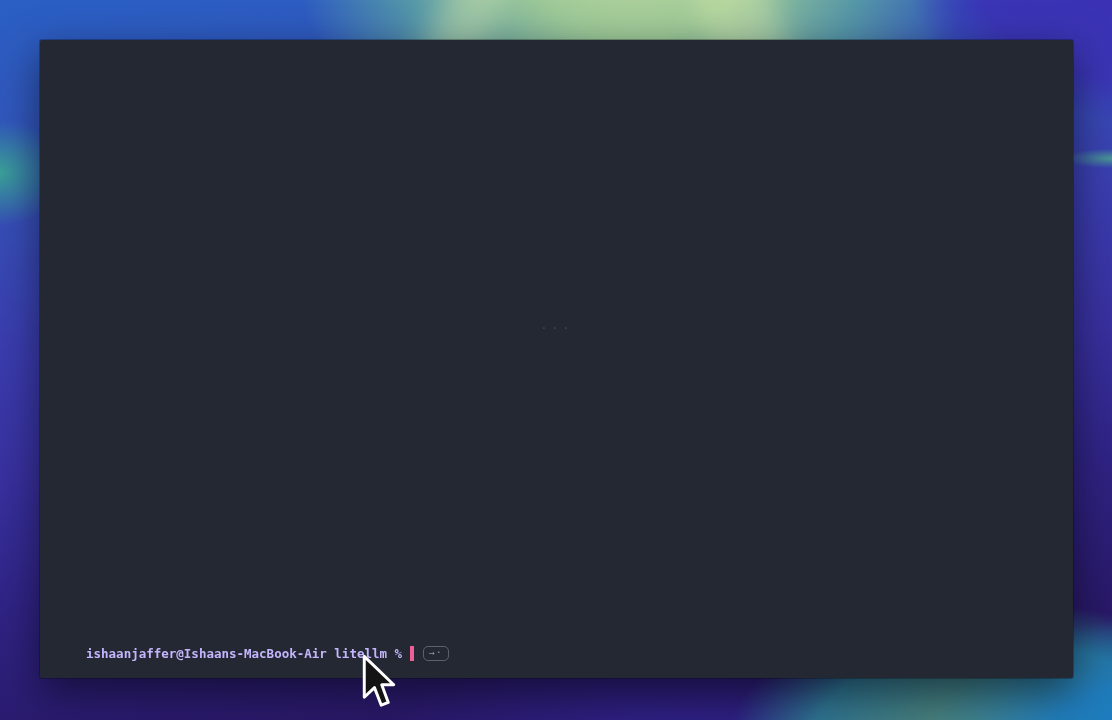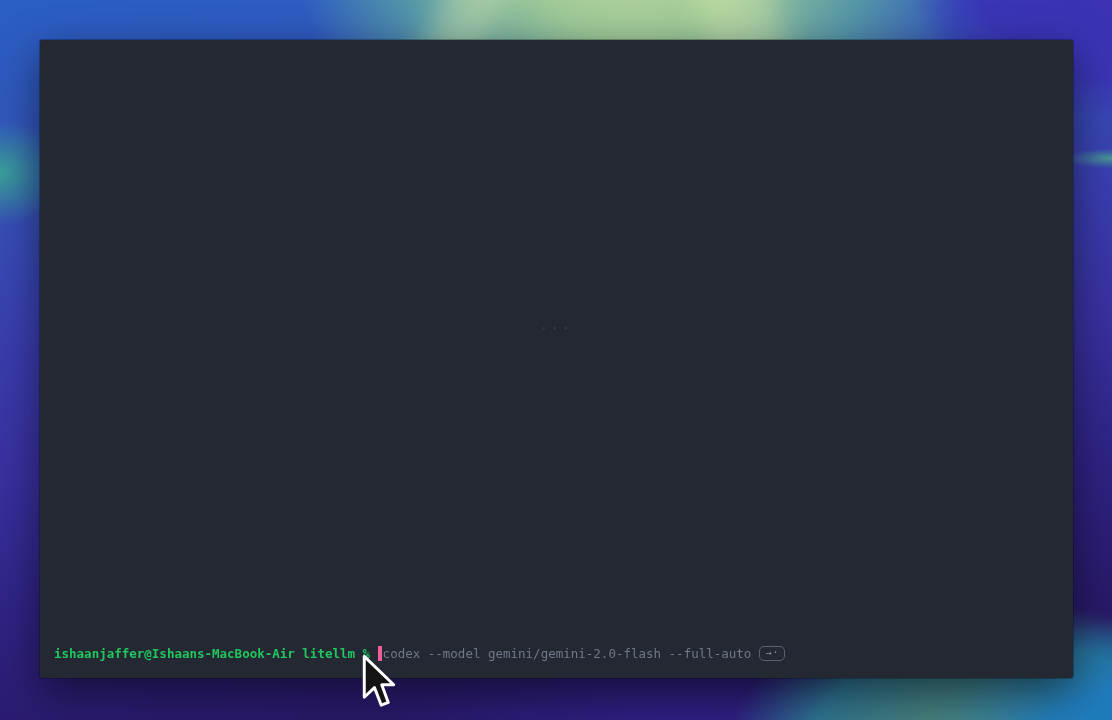--- a/index.html
+++ b/index.html
@@ -73,22 +73,23 @@
     left: 14px;
     top: 605px;
     height: 17px;
     display: flex;
     align-items: center;
     white-space: pre;
     font-size: 12.5px;
     line-height: 16px;
   }
   .prompt-text {
-    color: #22c55e;
+    color: #c4b5fd;
     font-weight: bold;
+    margin-left: 32px;
   }
   .caret {
     display: inline-block;
     width: 4px;
     height: 15px;
     background: #ed5f96;
     margin-right: 1px;
     flex: 0 0 auto;
   }
   .suggestion-text {
@@ -123,21 +124,20 @@
 <div class="ray r1"></div>
 <div class="ray r2"></div>
 
 <div class="terminal">
 
   <div class="loading-dots">···</div>
 
   <div class="prompt-line">
     <span class="prompt-text">ishaanjaffer@Ishaans-MacBook-Air litellm % </span>
     <span class="caret"></span>
-    <span class="suggestion-text">codex --model gemini/gemini-2.0-flash --full-auto</span>
     <span class="tab-hint">→·</span>
   </div>
 
 </div>
 
 <div class="mouse-pointer">
   <svg width="34" height="57" viewBox="0 0 30 50">
     <path d="M2 2 L2 38 L11 29.5 L17 45 L23.2 42.6 L17.4 27 L28 27 Z" fill="#141414" stroke="#ffffff" stroke-width="2.6" stroke-linejoin="round"></path>
   </svg>
 </div>

